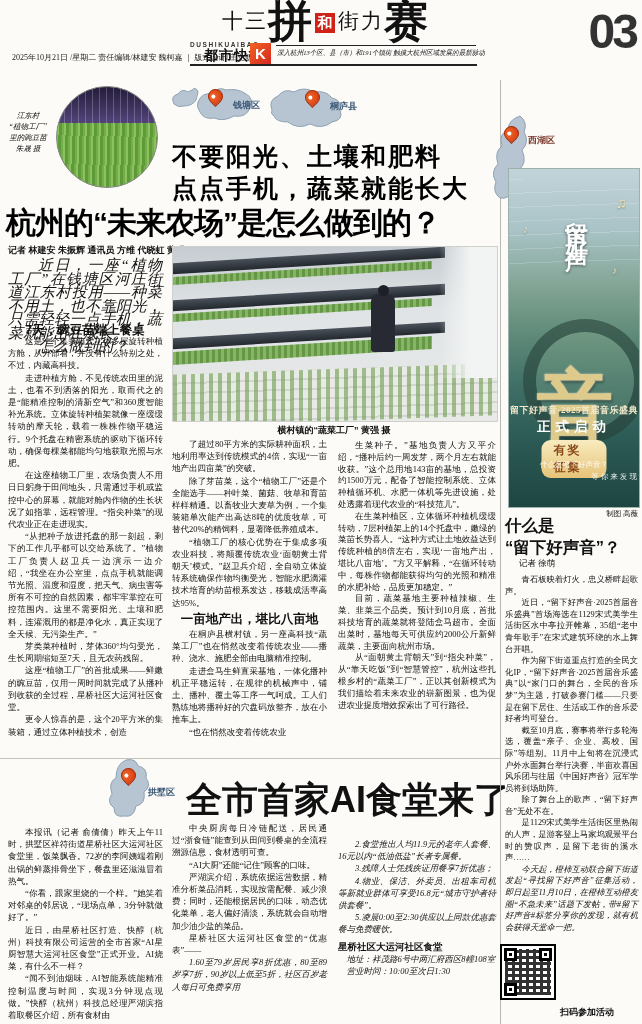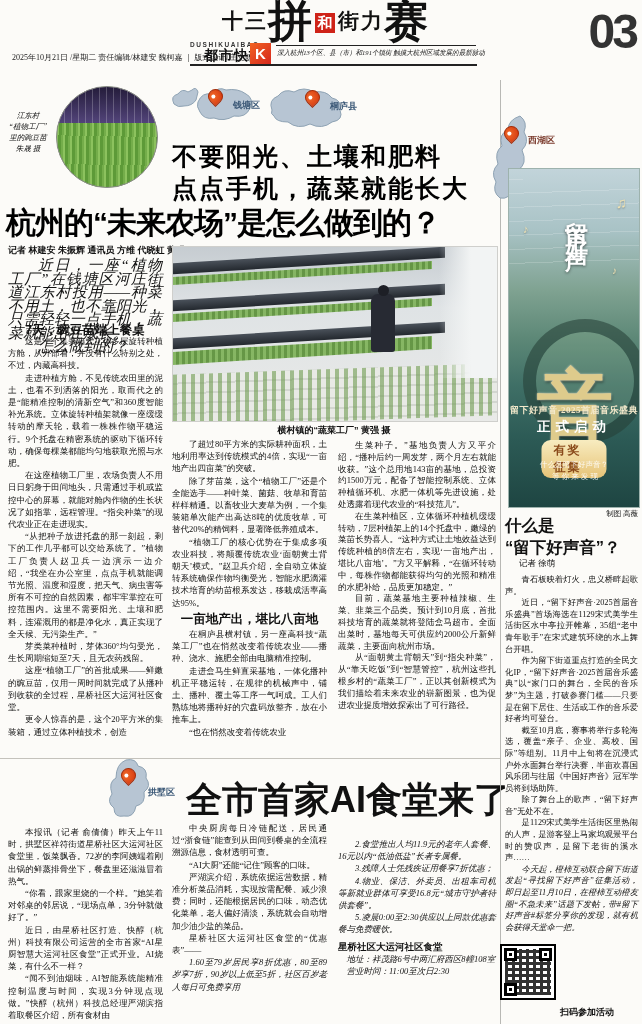--- a/index.html
+++ b/index.html
@@ -3,21 +3,21 @@
 <meta charset="utf-8">
 <style>
   html,body{margin:0;padding:0;background:#e9e7e2;}
   .page{position:relative;width:642px;height:1024px;background:#fcfbf8;overflow:hidden;
         font-family:"Liberation Serif","DejaVu Serif",serif;color:#111;}
   .abs{position:absolute;}
   .sans{font-family:"Liberation Sans","DejaVu Sans",sans-serif;}
   .kai{font-style:italic;}
   
   .masthead{display:flex;align-items:flex-end;}
-  .mh-small{font-size:21px;font-weight:700;padding-bottom:7px;letter-spacing:2px;}
+  .mh-small{font-size:21px;font-weight:400;padding-bottom:7px;letter-spacing:2px;}
   .mh-big{font-size:44px;line-height:40px;font-weight:700;}
   .mh-box{width:20px;height:20px;background:#cf2318;color:#fff;font-size:15px;font-weight:700;
           display:flex;align-items:center;justify-content:center;margin:0 3px 9px 3px;}
   .latin{font-size:6.5px;letter-spacing:1.6px;color:#333;font-weight:700;}
   .dateline{font-size:8px;color:#222;white-space:nowrap;}
   .brand{font-size:14px;font-weight:900;letter-spacing:1px;}
   .kbox{width:21px;height:21px;background:linear-gradient(135deg,#f26322,#d5281e);color:#fff;
         font-size:15px;font-weight:900;display:flex;align-items:center;justify-content:center;}
   .slogan{font-size:6.9px;font-style:italic;white-space:nowrap;transform:scaleX(.95);transform-origin:left;}
   .pagenum{font-size:48px;font-weight:800;color:#333;letter-spacing:-3px;line-height:1;}
@@ -75,21 +75,21 @@
       text-shadow:0 0 2px #f7efd7,1px 2px 3px rgba(0,0,0,.45);}
   .poster .note{position:absolute;color:#efe2b4;text-shadow:0 1px 2px rgba(0,0,0,.35);}
   .poster .pline1{position:absolute;left:0;right:0;top:235px;text-align:center;color:#f3e9cb;
       font-size:9px;font-weight:700;letter-spacing:.5px;}
   .poster .pline2{position:absolute;left:0;right:0;top:249px;text-align:center;color:#fff;
       font-size:13.5px;font-weight:900;letter-spacing:5px;}
   .poster .pbtn{position:absolute;left:50%;top:271px;transform:translateX(-50%);
       background:linear-gradient(180deg,#f8ecc0,#e6c377);color:#8a4a1a;font-size:12px;font-weight:700;
       padding:2px 12px;border-radius:9px;letter-spacing:2px;}
   .poster .pline3{position:absolute;left:0;right:0;top:291px;text-align:center;color:rgba(255,255,255,.88);font-size:7.6px;}
-  .poster .pline4{position:absolute;left:4px;right:0;top:303px;text-align:center;color:rgba(255,255,255,.88);font-size:7.6px;letter-spacing:2px;}
+  .poster .pline4{position:absolute;left:4px;right:0;top:303px;text-align:right;color:rgba(255,255,255,.88);font-size:7.6px;letter-spacing:2px;}
   .credit{font-size:7.5px;text-align:right;}
   .vtitle2{font-size:16.5px;font-weight:900;line-height:22px;}
   .sbody{font-size:8.3px;line-height:11.6px;text-align:justify;}
   .sbody p{margin:0;text-indent:2em;}
   
   .qr{width:52px;height:52px;background:#fff;border:2px solid #000;}
   .qr::before{content:'';position:absolute;inset:3px;opacity:.8;
      background:
       repeating-linear-gradient(0deg,#000 0 3px,transparent 3px 6px),
       repeating-linear-gradient(90deg,#000 0 3px,transparent 3px 7px);}
@@ -216,21 +216,21 @@
     <p class="kai">1.60至79岁居民享8折优惠，80至89岁享7折，90岁以上低至5折，社区百岁老人每日可免费享用</p>
   </div>
 
   <div class="abs coltext" style="left:338px;top:838px;width:158px;">
     <p class="kai">2.食堂推出人均11.9元的老年人套餐、16元以内“低油低盐”长者专属餐。</p>
     <p class="kai">3.残障人士凭残疾证用餐享7折优惠；</p>
     <p class="kai">4.物业、保洁、外卖员、出租车司机等新就业群体可享受16.8元“城市守护者特供套餐”。</p>
     <p class="kai">5.凌晨0:00至2:30供应以上同款优惠套餐与免费暖饮。</p>
     <p class="bold" style="margin-top:5px;font-size:9.5px;">星桥社区大运河社区食堂</p>
     <p class="kai noind" style="padding-left:1em;">地址：祥茂路6号中两汇府西区8幢108室</p>
-    <p class="kai noind" style="padding-left:1em;">营业时间：11:00至次日2:30</p>
+    <p class="kai noind" style="padding-left:1em;">营业时间：10:00至次日1:30</p>
   </div>
 
   <div class="abs vrule" style="left:500px;top:80px;height:944px;"></div>
 
   <svg class="abs" style="left:492px;top:112px;" width="38" height="100" viewBox="0 0 38 100">
     <path d="M28,4 Q36,10 32,20 Q38,30 30,38 Q36,52 26,58 Q30,72 20,76 Q18,88 8,86 Q0,80 4,70 Q-2,60 6,52 Q2,40 10,34 Q6,22 16,18 Q16,8 28,4 Z" fill="#b7c5d3" stroke="#8fa3b4" stroke-width="1"></path>
   </svg>
   <div class="abs pin" style="left:504px;top:126px;"></div>
   <div class="abs map-label red sans" style="left:528px;top:134px;">西湖区</div>
 

